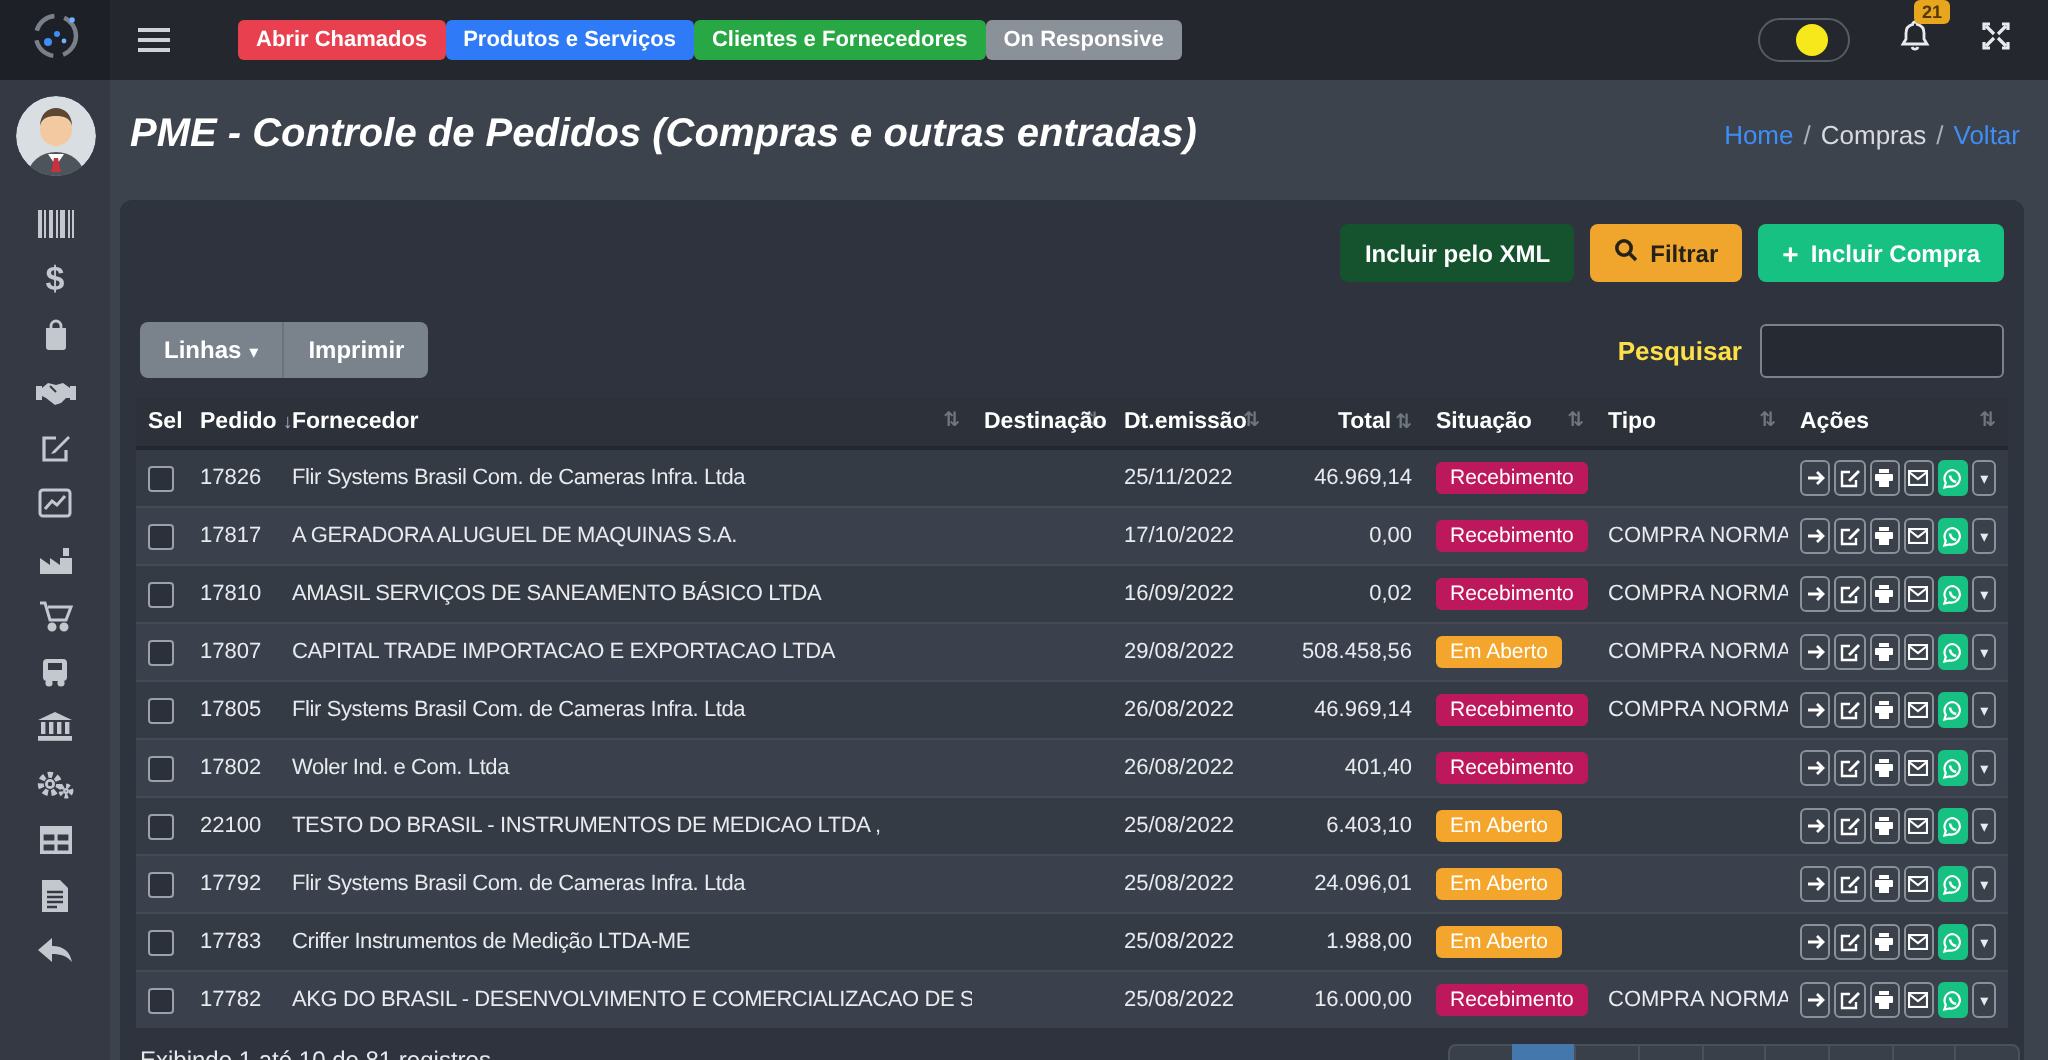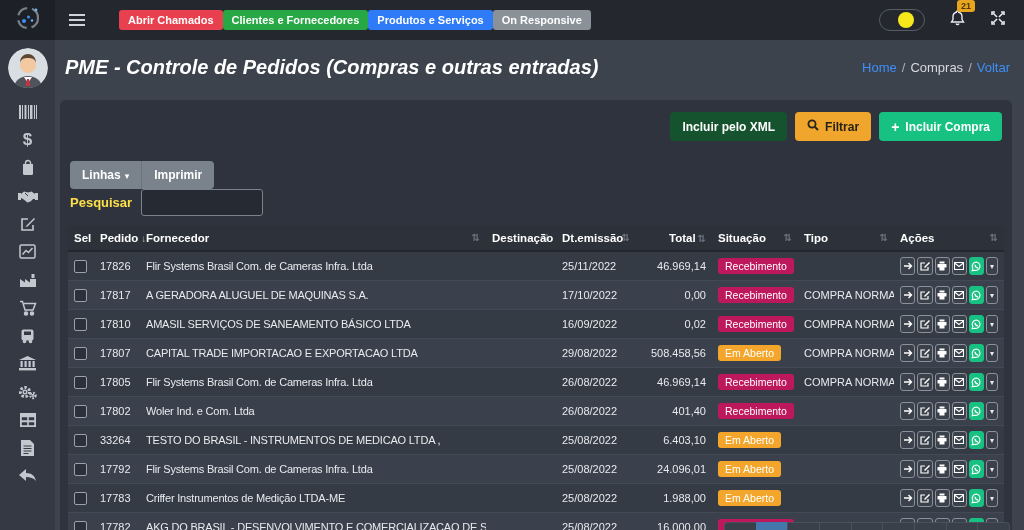--- a/index.html
+++ b/index.html
@@ -40,21 +40,21 @@
 
   .card { position:absolute; left:5px; right:12px; top:60px; bottom:0; background:#2e333d; border-radius:6px 6px 0 0; padding:10px 8px 0 8px; }
 
   .top-actions { display:flex; justify-content:flex-end; gap:8px; margin:2px 2px 20px 0; }
   .btn { font-family:inherit; font-size:12px; font-weight:bold; border:none; border-radius:4px; padding:7px 12px; cursor:pointer; display:inline-flex; align-items:center; gap:6px; }
   .btn-xml { background:#14532d; color:#fff; }
   .btn-filtrar { background:#f0a62c; color:#26221a; }
   .btn-compra { background:#16c181; color:#fff; }
   .btn-compra .plus { font-size:14px; font-weight:bold; line-height:10px; }
 
-  .toolbar-row { display:flex; justify-content:space-between; align-items:flex-start; margin:0 16px 10px 2px;flex-direction:column; }
+  .toolbar-row { display:flex; justify-content:space-between; align-items:flex-end; margin:0 2px 10px 2px; }
   .btn-group { display:flex; }
   .btn-gray { background:#7a828b; color:#fff; font-family:inherit; font-size:12px; font-weight:bold; border:none; padding:7px 12px; cursor:pointer; }
   .btn-group .btn-gray { border-right:1px solid #6a727b; }
   .btn-group .btn-gray:first-child { border-radius:4px 0 0 4px; }
   .btn-group .btn-gray:last-child { border-radius:0 4px 4px 0; border-right:none; }
   .caret { font-size:9px; margin-left:4px; }
   .search-wrap { display:flex; align-items:center; gap:9px; }
   .search-label { font-size:13px; font-weight:bold; color:#fde047; }
   .search-input { width:122px; height:27px; background:#262b33; border:1px solid #7a828b; border-radius:3px; color:#fff; font-family:inherit; font-size:12px; padding:0 6px; }
 
@@ -107,22 +107,22 @@
     <svg width="16" height="12" viewBox="0 0 16 12">
         <g fill="#cfd3d8">
           <rect width="16" height="2"></rect>
           <rect y="5" width="16" height="2"></rect>
           <rect y="10" width="16" height="2"></rect>
         </g>
       </svg>
   </div>
   <div class="nav-pills">
     <button class="pill pill-danger">Abrir Chamados</button>
+    <button class="pill pill-primary">Produtos e Serviços</button>
     <button class="pill pill-success">Clientes e Fornecedores</button>
-    <button class="pill pill-primary">Produtos e Serviços</button>
     <button class="pill pill-secondary">On Responsive</button>
   </div>
   <div class="topbar-right">
     <div class="toggle">
         <div class="knob"></div>
       </div>
     <div class="bell-wrap">
       <span>
         <svg width="17" height="18" viewBox="0 0 17 18">
             <path d="M8.5 2a1.2 1.2 0 011.2 1.2c2.2.6 3.3 2.3 3.3 4.3v3l1.5 2.5H2.5L4 10.5v-3c0-2 1.1-3.7 3.3-4.3A1.2 1.2 0 018.5 2z" fill="none" stroke="#e8eaee" stroke-width="1.4"></path>
@@ -580,21 +580,21 @@
                     <path d="M5.5 1a4.2 4.2 0 00-3.6 6.4L1.2 9.8l2.5-.6A4.2 4.2 0 105.5 1z"></path>
                     <path d="M4 3.8c0 1.6 1.4 3 3.1 3.1" stroke-width="1.3"></path>
                   </svg>
                 </button>
               <button class="act-btn more">▾</button>
             </span>
           </td>
         </tr>
           <tr>
           <td><input type="checkbox" style=""></td>
-          <td>33264</td>
+          <td>22100</td>
           <td class="cell-fornecedor">TESTO DO BRASIL - INSTRUMENTOS DE MEDICAO LTDA ,</td>
           <td></td>
           <td>25/08/2022</td>
           <td class="cell-right">6.403,10</td>
           <td><span class="badge badge-warning">Em Aberto</span></td>
           <td></td>
           <td>
             <span class="row-actions">
               <button class="act-btn">
                   <svg width="10" height="10" viewBox="0 0 10 10" fill="none" stroke="#fff" stroke-width="1.4">

